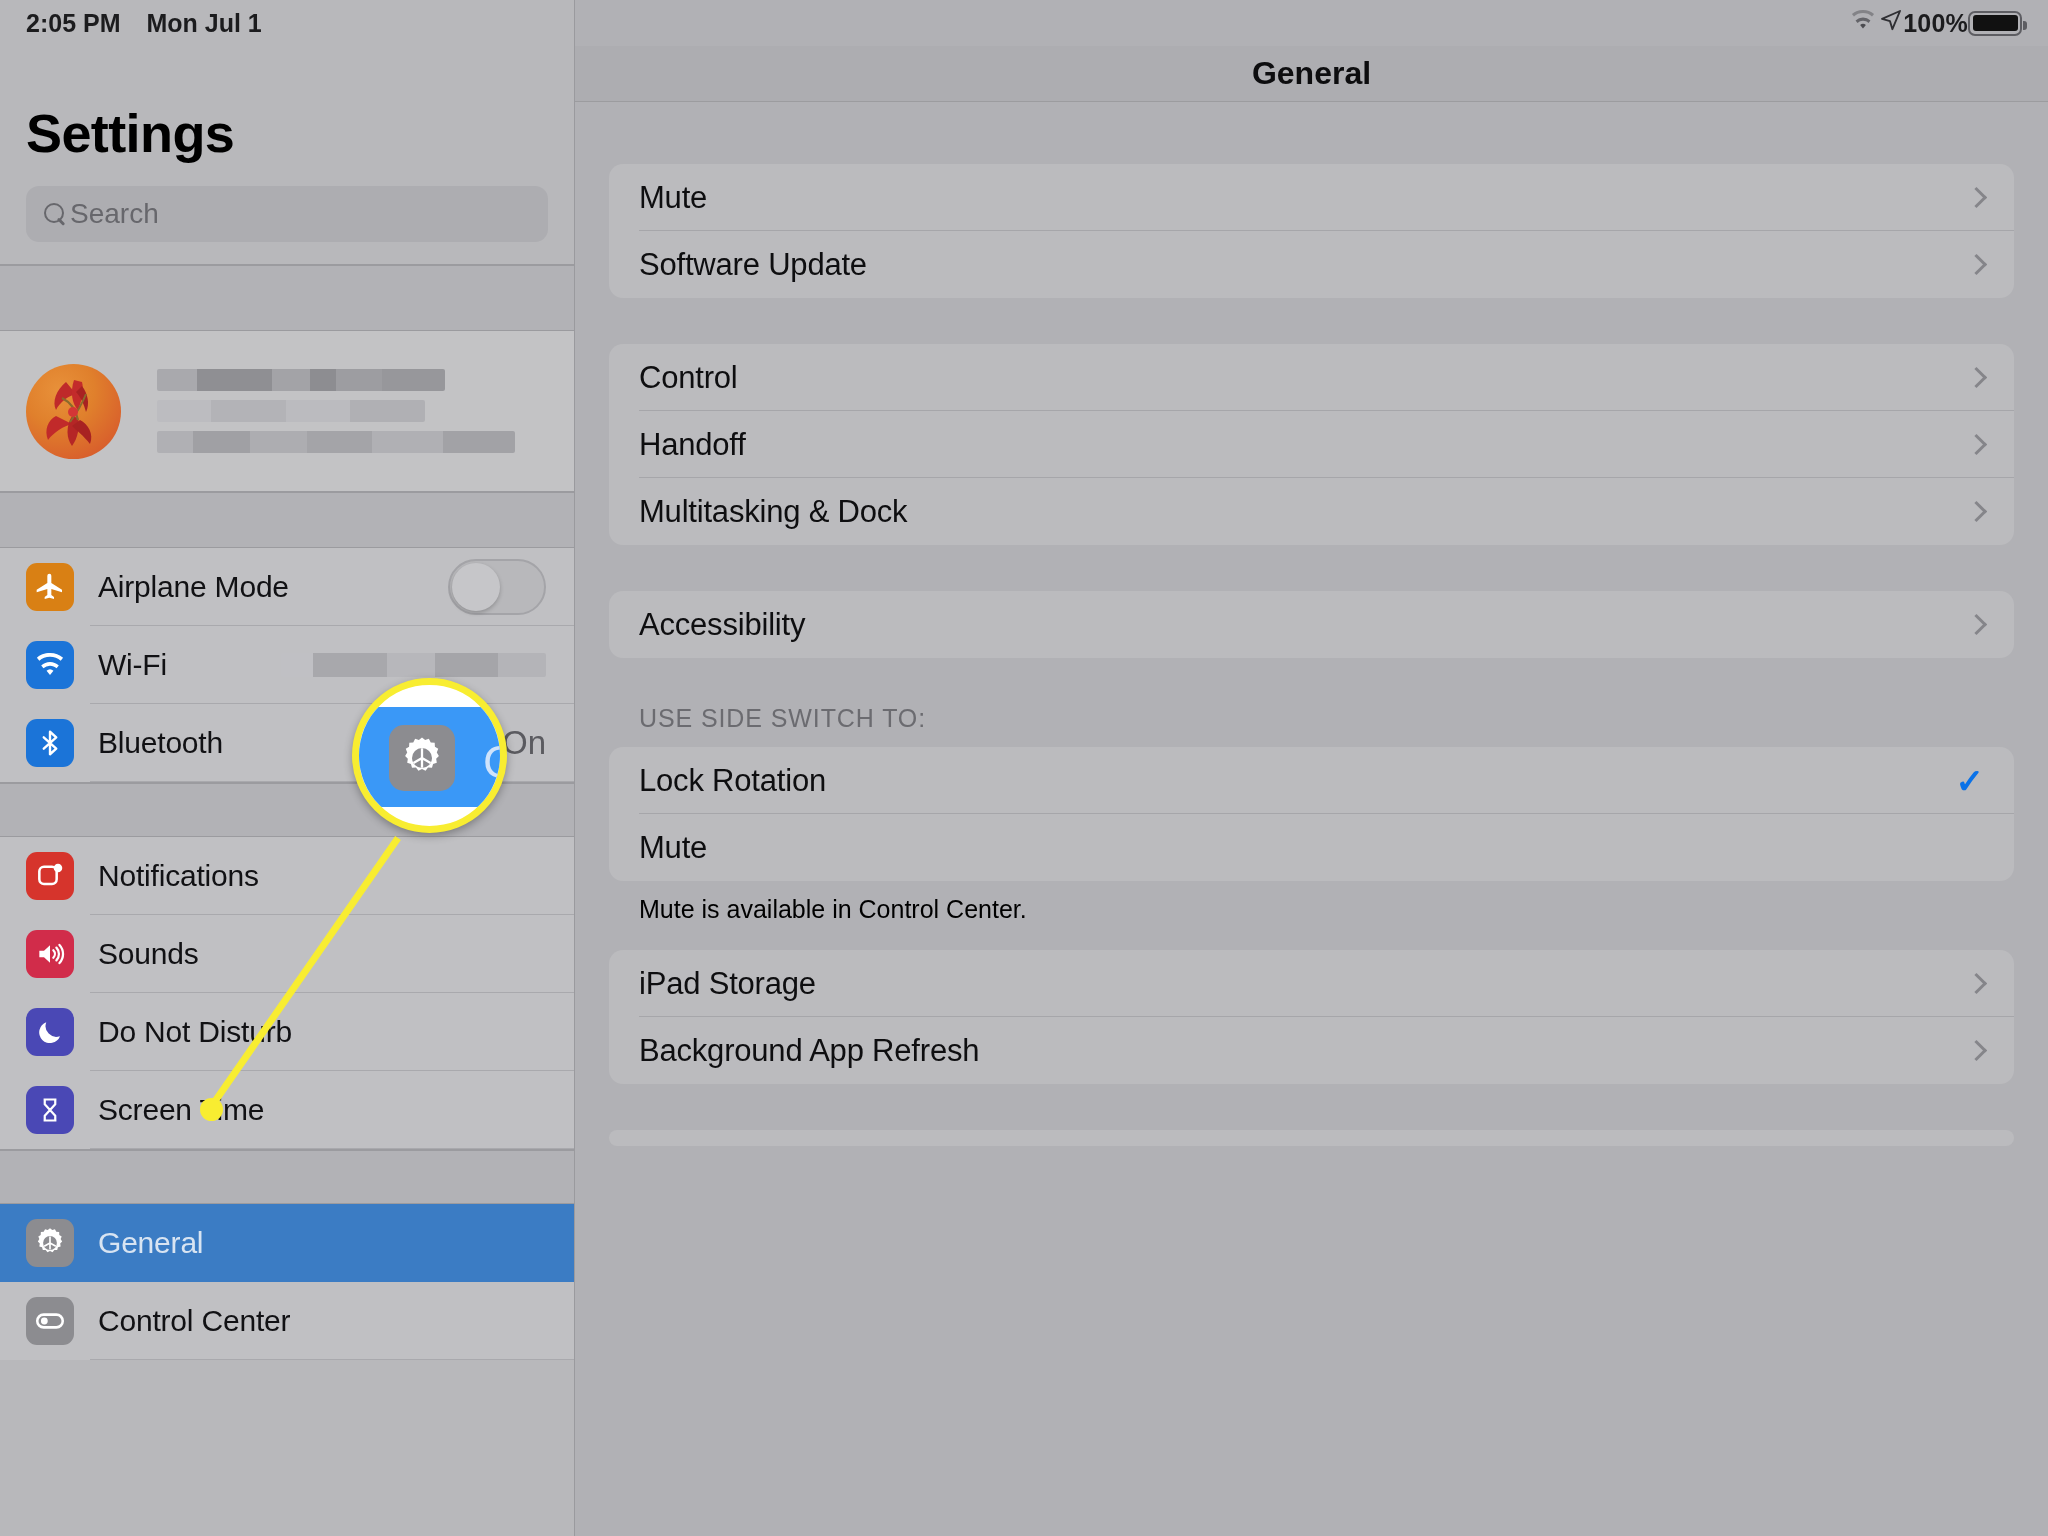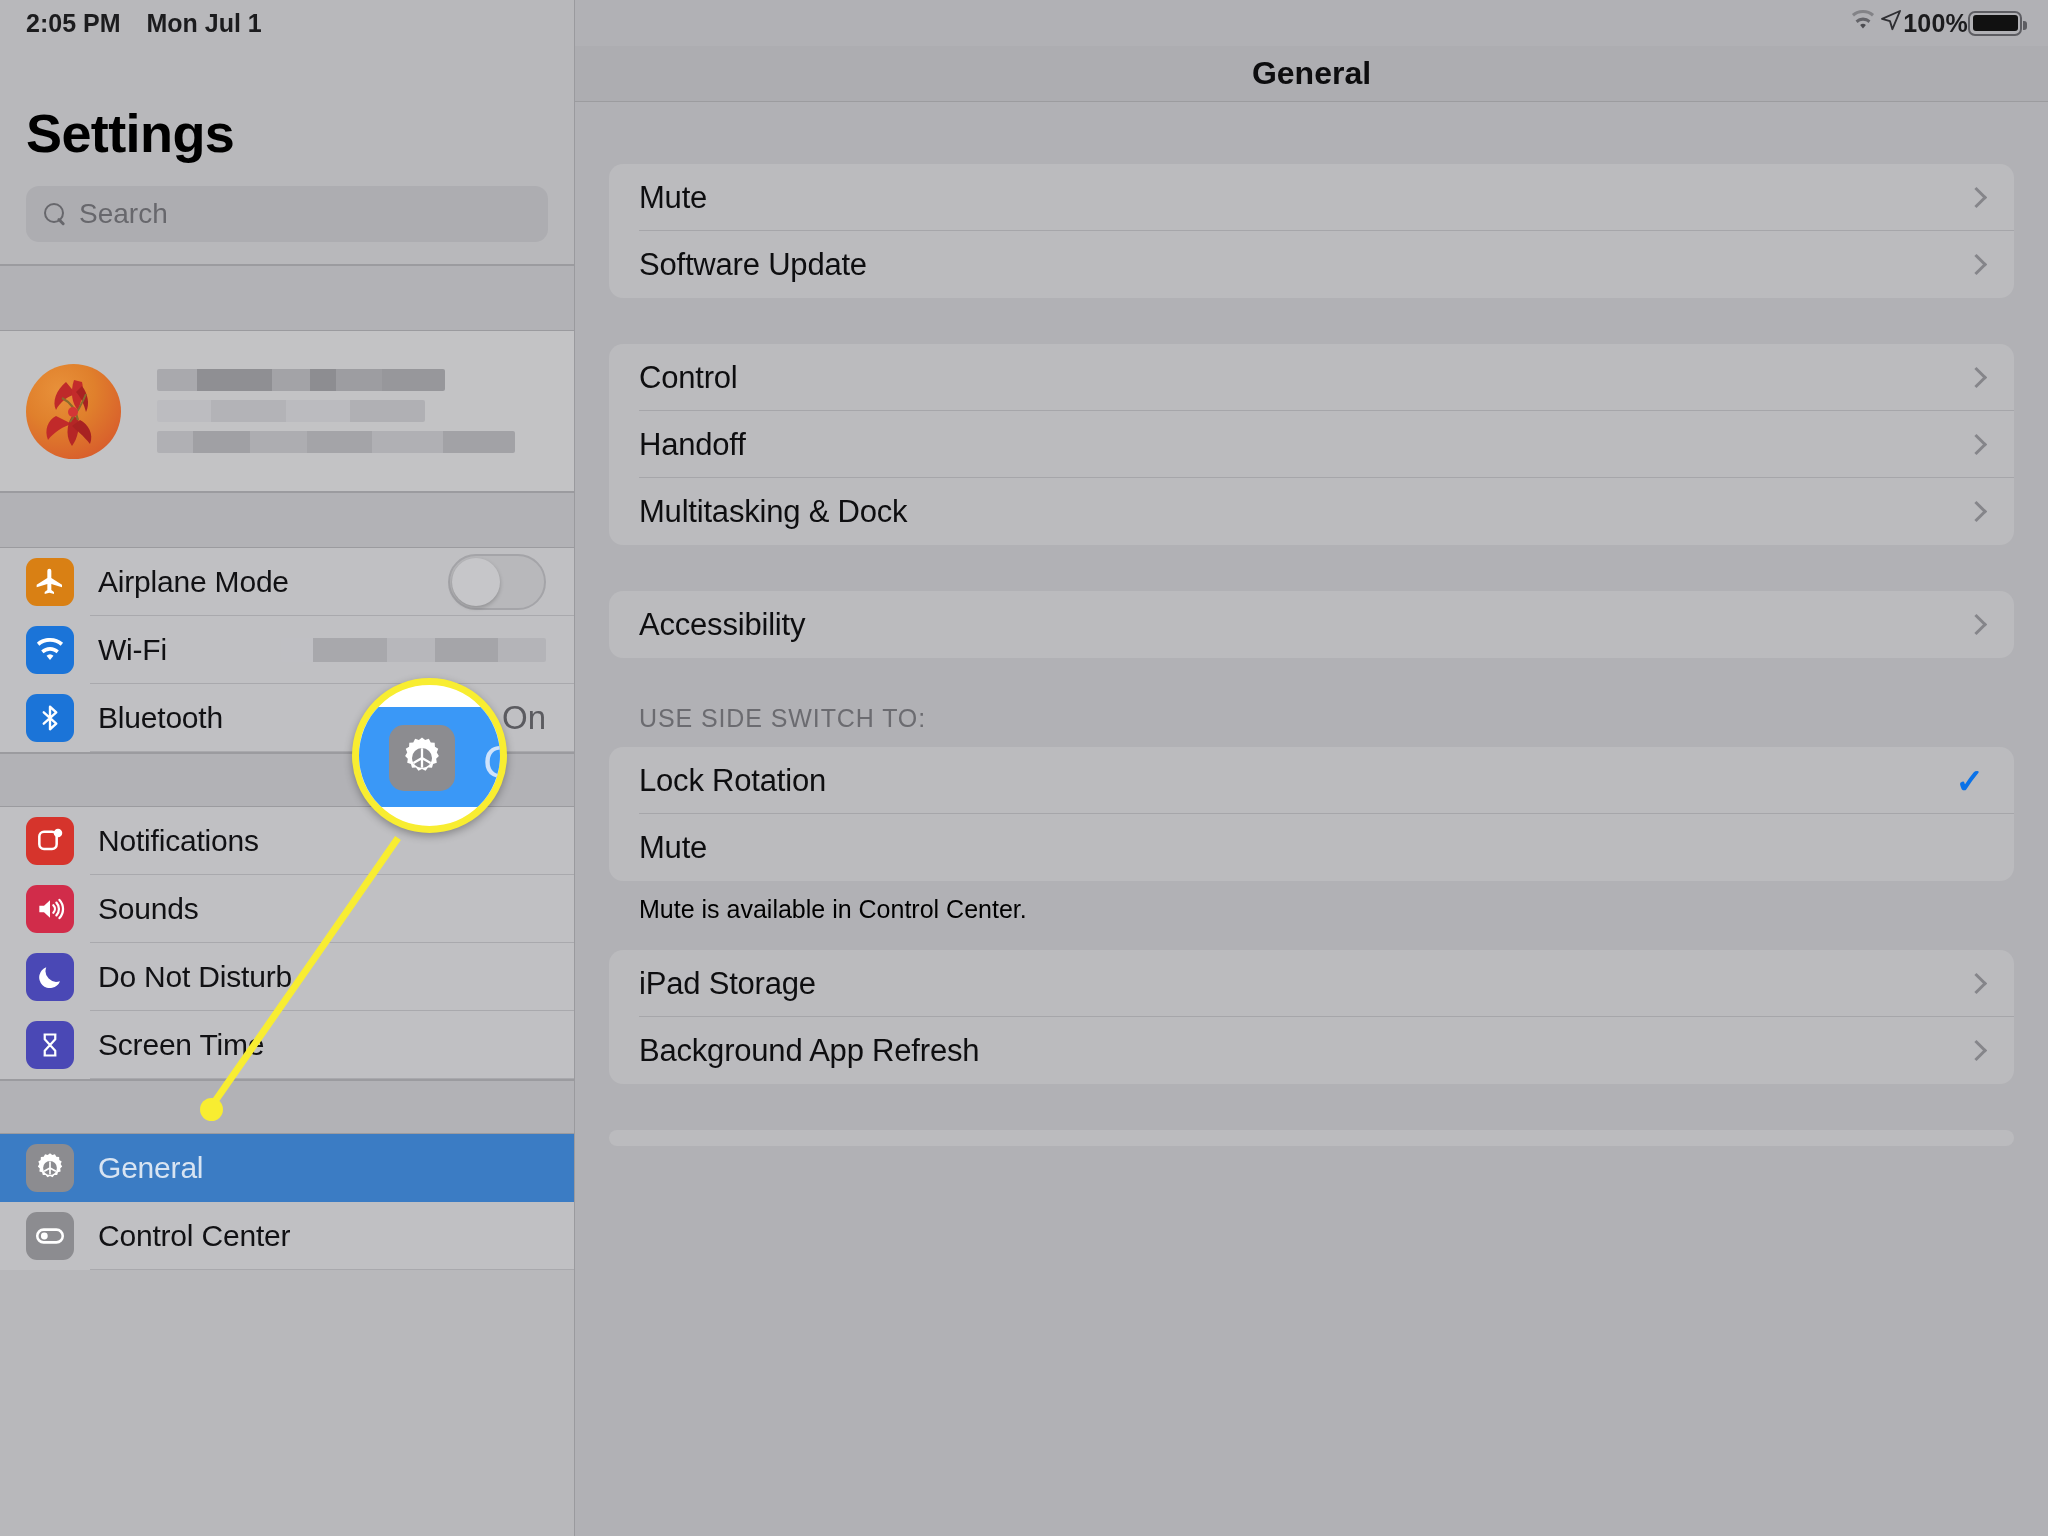--- a/index.html
+++ b/index.html
@@ -38,21 +38,21 @@
     background:#b8b8bb; border-right:1.5px solid #9a9a9e;
     padding-top:46px; overflow:hidden;
   }
   .settings-title{
     font-size:54px; font-weight:bold; color:#000000;
     padding:56px 0 22px 26px; letter-spacing:-0.6px;
   }
   .searchwrap{ padding:0 26px 22px 26px; }
   .searchbox{
     height:56px; background:#adadb1; border-radius:13px;
-    display:flex; align-items:center; padding:0 18px; gap:13px;
+    display:flex; align-items:center; padding:0 18px; gap:4px;
   }
   .mag{ width:22px; height:22px; position:relative; flex:none; }
   .mag::before{
     content:""; position:absolute; left:0; top:0; width:16px; height:16px;
     border:2.6px solid #67676c; border-radius:50%;
   }
   .mag::after{
     content:""; position:absolute; left:14px; top:14px; width:9px; height:2.6px;
     background:#67676c; transform:rotate(45deg); transform-origin:left center; border-radius:2px;
   }
@@ -73,21 +73,21 @@
   }
   .avatar svg{ position:absolute; inset:0; }
   .blurlines{ display:flex; flex-direction:column; gap:9px; }
   .bl{ height:22px; border-radius:2px; }
   .bl1{ width:288px; background:linear-gradient(90deg,#a9a9ad 0 14%,#8f8f93 14% 40%,#a3a3a7 40% 53%,#8d8d91 53% 62%,#9d9da1 62% 78%,#97979b 78% 100%); }
   .bl2{ width:268px; background:linear-gradient(90deg,#bcbcc0 0 20%,#b3b3b7 20% 48%,#bbbbbf 48% 72%,#b0b0b4 72% 100%); }
   .bl3{ width:358px; background:linear-gradient(90deg,#b0b0b4 0 10%,#a0a0a4 10% 26%,#adadb1 26% 42%,#a4a4a8 42% 60%,#b0b0b4 60% 80%,#a2a2a6 80% 100%); }
 
   
   .row{
-    height:68px; display:flex; align-items:center; padding-left:26px;
+    height:78px; display:flex; align-items:center; padding-left:26px;
     background:#c0c0c3; position:relative;
   }
   .row.sel{ background:#3b7cc4; }
   .row .sep{
     position:absolute; left:90px; right:0; bottom:0; height:1.2px; background:#a9a9ad;
   }
   .ico{
     width:48px; height:48px; border-radius:11px; flex:none;
     display:flex; align-items:center; justify-content:center;
     margin-right:24px;

